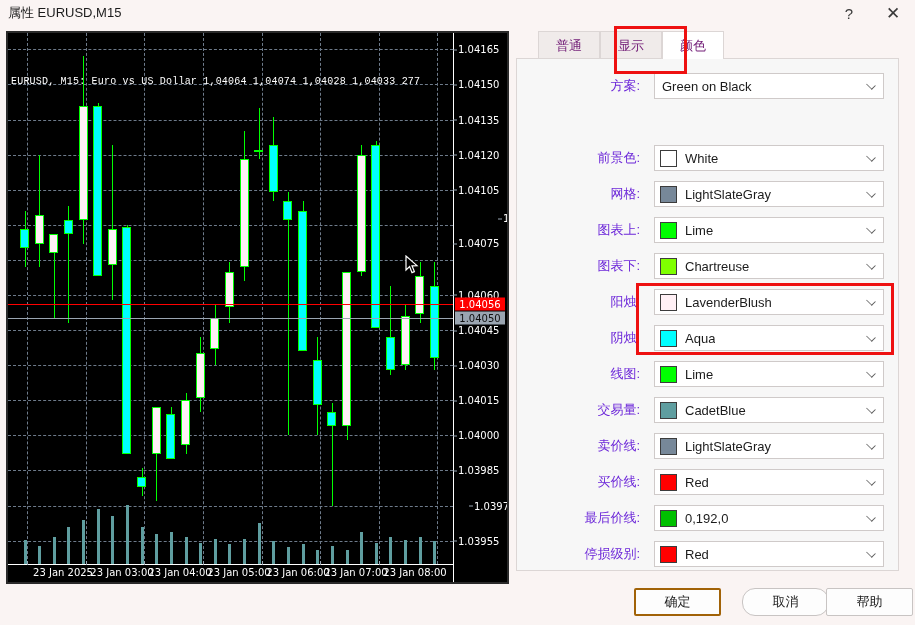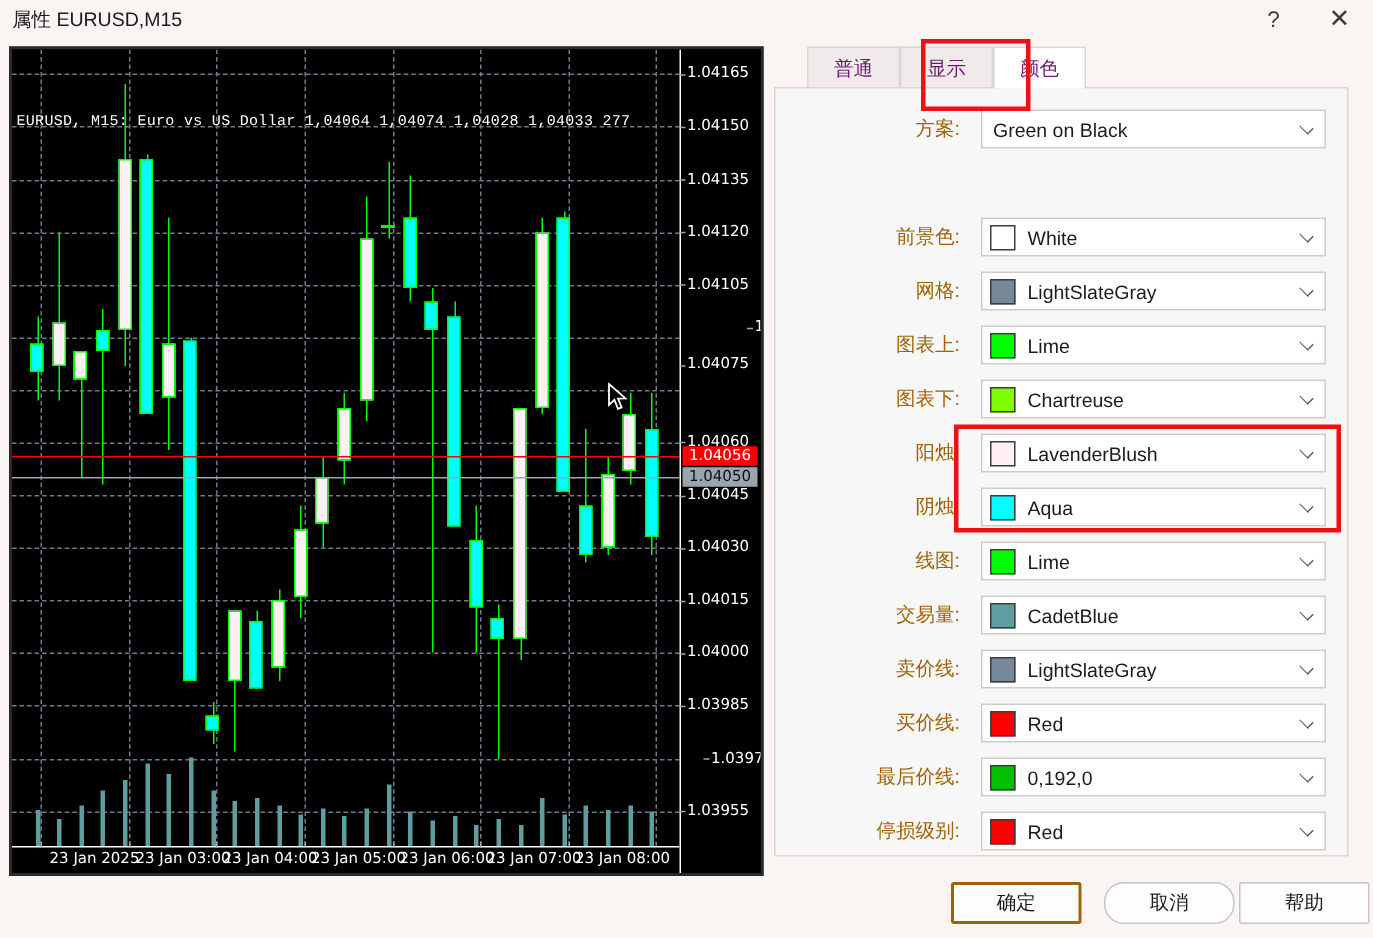--- a/index.html
+++ b/index.html
@@ -109,21 +109,21 @@
   .tab.active { background: #ffffff; border-color: #dcd6d5; z-index: 3; }
 
   #tabpage {
     position: absolute; left: 0; top: 32px; width: 383px; height: 513px;
     background: #f7f7f7; border: 1px solid #dcd6d5;
   }
 
   .row { position: absolute; left: 0; width: 383px; height: 36px; }
   .flabel {
     position: absolute; left: 0; top: 0; width: 129px; height: 26px;
-    line-height: 26px; text-align: right; font-size: 13px; color: #a16207;
+    line-height: 26px; text-align: right; font-size: 13px; color: #6d28d9;
     padding-right: 6px;
   }
   .combo {
     position: absolute; left: 137px; top: 0; width: 230px; height: 26px;
     background: #ffffff; border: 1px solid #cfcac9;
     display: flex; align-items: center;
   }
   .swatch {
     width: 17px; height: 17px; margin-left: 5px; flex: 0 0 auto;
     border: 1px solid #3c3c3c;
@@ -454,20 +454,20 @@
         </div>
       </div>
     <div id="highlight-tab"></div>
     <div id="highlight-fields"></div>
   </div>
 
   <div id="footer">
       <div class="btn primary" style="left: 118px;">
         <span>确定</span>
       </div>
-      <div class="btn" style="left: 220px; border-radius: 13px;">
+      <div class="btn" style="left: 226px; border-radius: 13px;">
         <span>取消</span>
       </div>
       <div class="btn" style="left: 310px;">
         <span>帮助</span>
       </div>
     </div>
 </div>
 
 </body></html>

